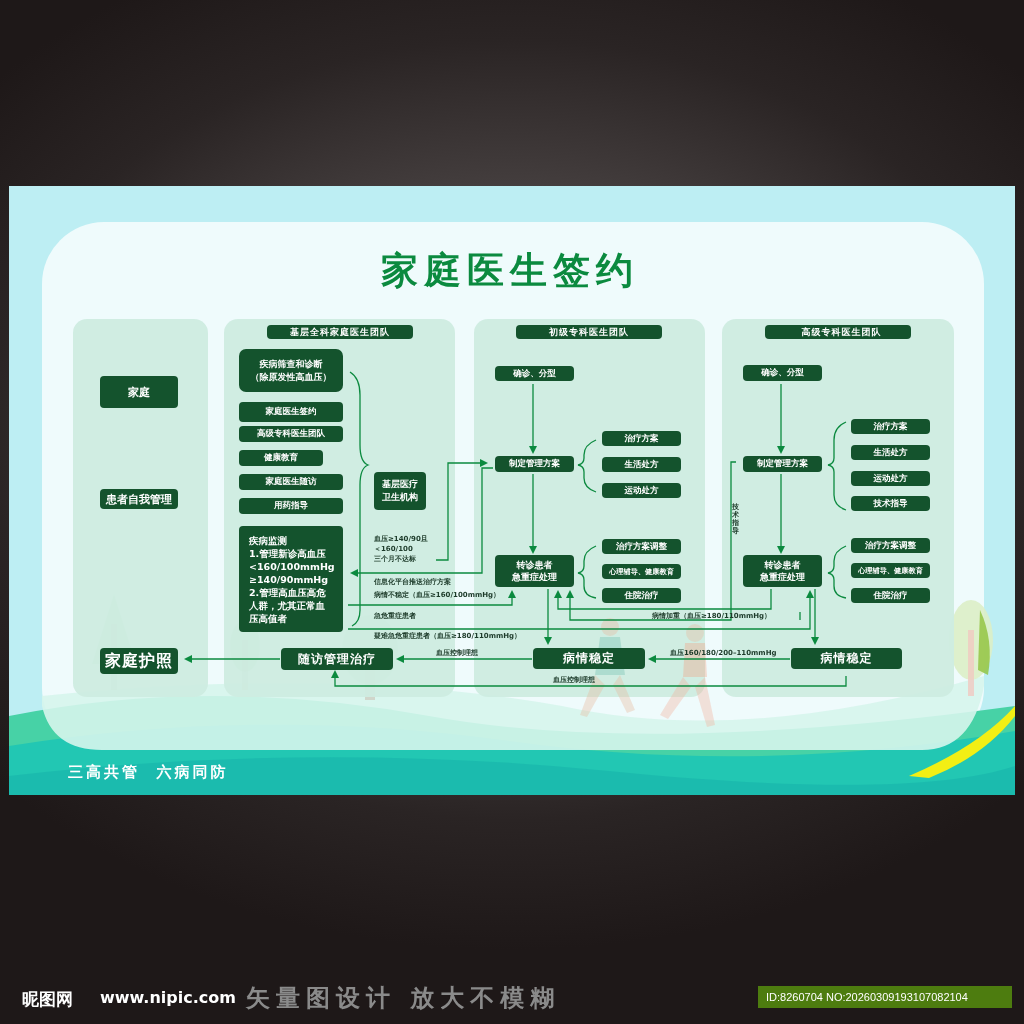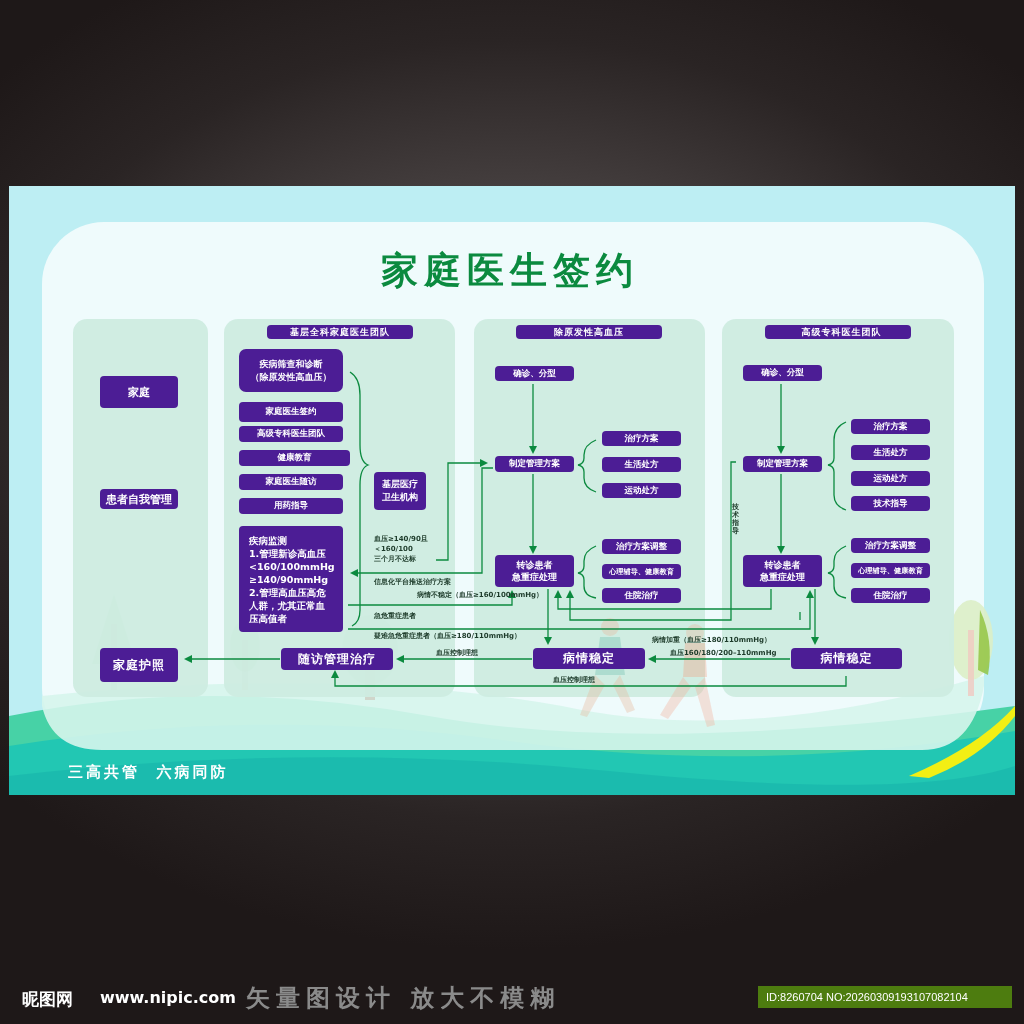--- a/index.html
+++ b/index.html
@@ -2,21 +2,21 @@
 <html><head>
 <meta charset="utf-8">
 <style>
 *{box-sizing:border-box;margin:0;padding:0;}
 html,body{width:1024px;height:1024px;overflow:hidden;}
 body{position:relative;font-family:"DejaVu Sans","Liberation Sans",sans-serif;background:radial-gradient(ellipse 700px 520px at 512px 430px,#6a6462 0%,#4a4444 40%,#2a2424 75%,#1e1818 100%);}
 .board{position:absolute;left:9px;top:186px;width:1006px;height:609px;background:#bdeef3;overflow:hidden;}
 .inner{position:absolute;left:33px;top:36px;width:942px;height:528px;background:#effbfc;border-radius:62px;}
 .wave1{position:absolute;left:0;top:500px;width:1006px;height:109px;}
 .col{position:absolute;background:#cdece0;border-radius:14px;opacity:.95;}
-.gbox{position:absolute;background:#4c1d95;color:#fff;border-radius:4px;display:flex;align-items:center;justify-content:center;text-align:center;font-weight:bold;white-space:nowrap;}
+.gbox{position:absolute;background:#14532d;color:#fff;border-radius:4px;display:flex;align-items:center;justify-content:center;text-align:center;font-weight:bold;white-space:nowrap;}
 .hdr{font-size:9px;letter-spacing:1px;}
 .title{position:absolute;left:300px;top:246px;width:420px;text-align:center;font-size:37px;font-weight:bold;color:#0b8a3f;letter-spacing:6px;font-family:"DejaVu Sans",sans-serif;}
 .lbl{position:absolute;font-size:7.5px;color:#1d3b2a;white-space:nowrap;font-weight:bold;}
 svg.lines{position:absolute;left:0;top:0;width:1024px;height:1024px;pointer-events:none;}
 .slogan{position:absolute;left:68px;top:763px;color:#fff;font-size:15px;font-weight:bold;letter-spacing:3px;}
 .wm-logo{position:absolute;left:22px;top:988px;color:#fff;font-size:17px;font-weight:bold;}
 .wm-url{position:absolute;left:100px;top:988px;color:#fff;font-size:16px;font-weight:bold;}
 .wm-slogan{position:absolute;left:246px;top:982px;color:#8a8a8a;font-size:24px;font-weight:bold;letter-spacing:6px;}
 .wm-id{position:absolute;left:758px;top:986px;width:254px;height:22px;background:#4d7c0f;color:#fff;font-size:11px;display:flex;align-items:center;padding-left:8px;font-family:"Liberation Sans Narrow","Liberation Sans",sans-serif;}
 </style>
@@ -115,42 +115,42 @@
     <path d="M532 659 L398 659" marker-end="url(#ah)"></path>
 
     <path d="M280 659 L186 659" marker-end="url(#ah)"></path>
 
     <path d="M846 676 L846 686 L335 686 L335 672" marker-end="url(#ah)"></path>
   </g>
 </svg>
 
 <div class="gbox" style="left:100px;top:376px;width:78px;height:32px;font-size:11px;">家庭</div>
 <div class="gbox" style="left:100px;top:489px;width:78px;height:20px;font-size:11px;">患者自我管理</div>
-<div class="gbox" style="left:100px;top:648px;width:78px;height:34px;font-size:12px;letter-spacing:1px;">家庭护照</div>
+<div class="gbox" style="left:100px;top:648px;width:78px;height:26px;font-size:16px;letter-spacing:1px;">家庭护照</div>
 
 <div class="gbox hdr" style="left:267px;top:325px;width:146px;height:14px;">基层全科家庭医生团队</div>
 <div class="gbox" style="left:239px;top:349px;width:104px;height:43px;font-size:9px;white-space:pre;line-height:13px;border-radius:7px;">疾病筛查和诊断
 （除原发性高血压）</div>
 <div class="gbox" style="left:239px;top:402px;width:104px;height:20px;font-size:8.5px;">家庭医生签约</div>
 <div class="gbox" style="left:239px;top:426px;width:104px;height:16px;font-size:8.5px;">高级专科医生团队</div>
-<div class="gbox" style="left:239px;top:450px;width:111px;height:16px;font-size:8.5px;">健康教育</div>
+<div class="gbox" style="left:239px;top:450px;width:84px;height:16px;font-size:8.5px;">健康教育</div>
 <div class="gbox" style="left:239px;top:474px;width:104px;height:16px;font-size:8.5px;">家庭医生随访</div>
 <div class="gbox" style="left:239px;top:498px;width:104px;height:16px;font-size:8.5px;">用药指导</div>
 <div class="gbox" style="left:374px;top:472px;width:52px;height:38px;font-size:9px;white-space:pre;line-height:13px;">基层医疗
 卫生机构</div>
 <div class="gbox" style="left:239px;top:526px;width:104px;height:106px;font-size:9.5px;white-space:pre;line-height:13px;justify-content:flex-start;align-items:flex-start;text-align:left;padding:8px 0 0 10px;">疾病监测
 1.管理新诊高血压
 &lt;160/100mmHg
 ≥140/90mmHg
 2.管理高血压高危
 人群，尤其正常血
 压高值者</div>
 <div class="gbox" style="left:281px;top:648px;width:112px;height:22px;font-size:12px;letter-spacing:1px;">随访管理治疗</div>
 
-<div class="gbox hdr" style="left:516px;top:325px;width:146px;height:14px;">除原发性高血压</div>
+<div class="gbox hdr" style="left:516px;top:325px;width:146px;height:14px;">初级专科医生团队</div>
 <div class="gbox" style="left:495px;top:366px;width:79px;height:15px;font-size:8.5px;">确诊、分型</div>
 <div class="gbox" style="left:495px;top:456px;width:79px;height:16px;font-size:8.5px;">制定管理方案</div>
 <div class="gbox" style="left:602px;top:431px;width:79px;height:15px;font-size:8.5px;">治疗方案</div>
 <div class="gbox" style="left:602px;top:457px;width:79px;height:15px;font-size:8.5px;">生活处方</div>
 <div class="gbox" style="left:602px;top:483px;width:79px;height:15px;font-size:8.5px;">运动处方</div>
 <div class="gbox" style="left:495px;top:555px;width:79px;height:32px;font-size:9px;white-space:pre;line-height:12px;">转诊患者
 急重症处理</div>
 <div class="gbox" style="left:602px;top:539px;width:79px;height:15px;font-size:8.5px;">治疗方案调整</div>
 <div class="gbox" style="left:602px;top:564px;width:79px;height:15px;font-size:7.2px;">心理辅导、健康教育</div>
 <div class="gbox" style="left:602px;top:588px;width:79px;height:15px;font-size:8.5px;">住院治疗</div>
@@ -168,24 +168,24 @@
 <div class="gbox" style="left:851px;top:538px;width:79px;height:15px;font-size:8.5px;">治疗方案调整</div>
 <div class="gbox" style="left:851px;top:563px;width:79px;height:15px;font-size:7.2px;">心理辅导、健康教育</div>
 <div class="gbox" style="left:851px;top:588px;width:79px;height:15px;font-size:8.5px;">住院治疗</div>
 <div class="gbox" style="left:791px;top:648px;width:111px;height:21px;font-size:12px;letter-spacing:1px;">病情稳定</div>
 <div class="lbl" style="left:732px;top:503px;width:8px;font-size:7px;white-space:normal;line-height:8px;word-break:break-all;">技术指导</div>
 
 <div class="lbl" style="left:374px;top:534px;white-space:pre;line-height:10px;font-size:7px;">血压≥140/90且
 ＜160/100
 三个月不达标</div>
 <div class="lbl" style="left:374px;top:577px;font-size:7px;">信息化平台推送治疗方案</div>
-<div class="lbl" style="left:374px;top:590px;font-size:7px;margin-left:43px;">病情不稳定（血压≥160/100mmHg）</div>
+<div class="lbl" style="left:374px;top:590px;font-size:7px;">病情不稳定（血压≥160/100mmHg）</div>
 <div class="lbl" style="left:374px;top:611px;font-size:7px;">急危重症患者</div>
 <div class="lbl" style="left:374px;top:631px;font-size:7px;">疑难急危重症患者（血压≥180/110mmHg）</div>
-<div class="lbl" style="left:652px;top:611px;font-size:7px;margin-top:24px;">病情加重（血压≥180/110mmHg）</div>
+<div class="lbl" style="left:652px;top:611px;font-size:7px;">病情加重（血压≥180/110mmHg）</div>
 <div class="lbl" style="left:436px;top:648px;font-size:7px;">血压控制理想</div>
 <div class="lbl" style="left:670px;top:648px;font-size:7px;">血压160/180/200–110mmHg</div>
 <div class="lbl" style="left:553px;top:675px;font-size:7px;">血压控制理想</div>
 
 <div class="slogan" style="white-space:pre;">三高共管  六病同防</div>
 
 <div class="wm-logo">昵图网</div>
 <div class="wm-url">www.nipic.com</div>
 <div class="wm-slogan">矢量图设计 放大不模糊</div>
 <div class="wm-id">ID:8260704 NO:20260309193107082104</div>

